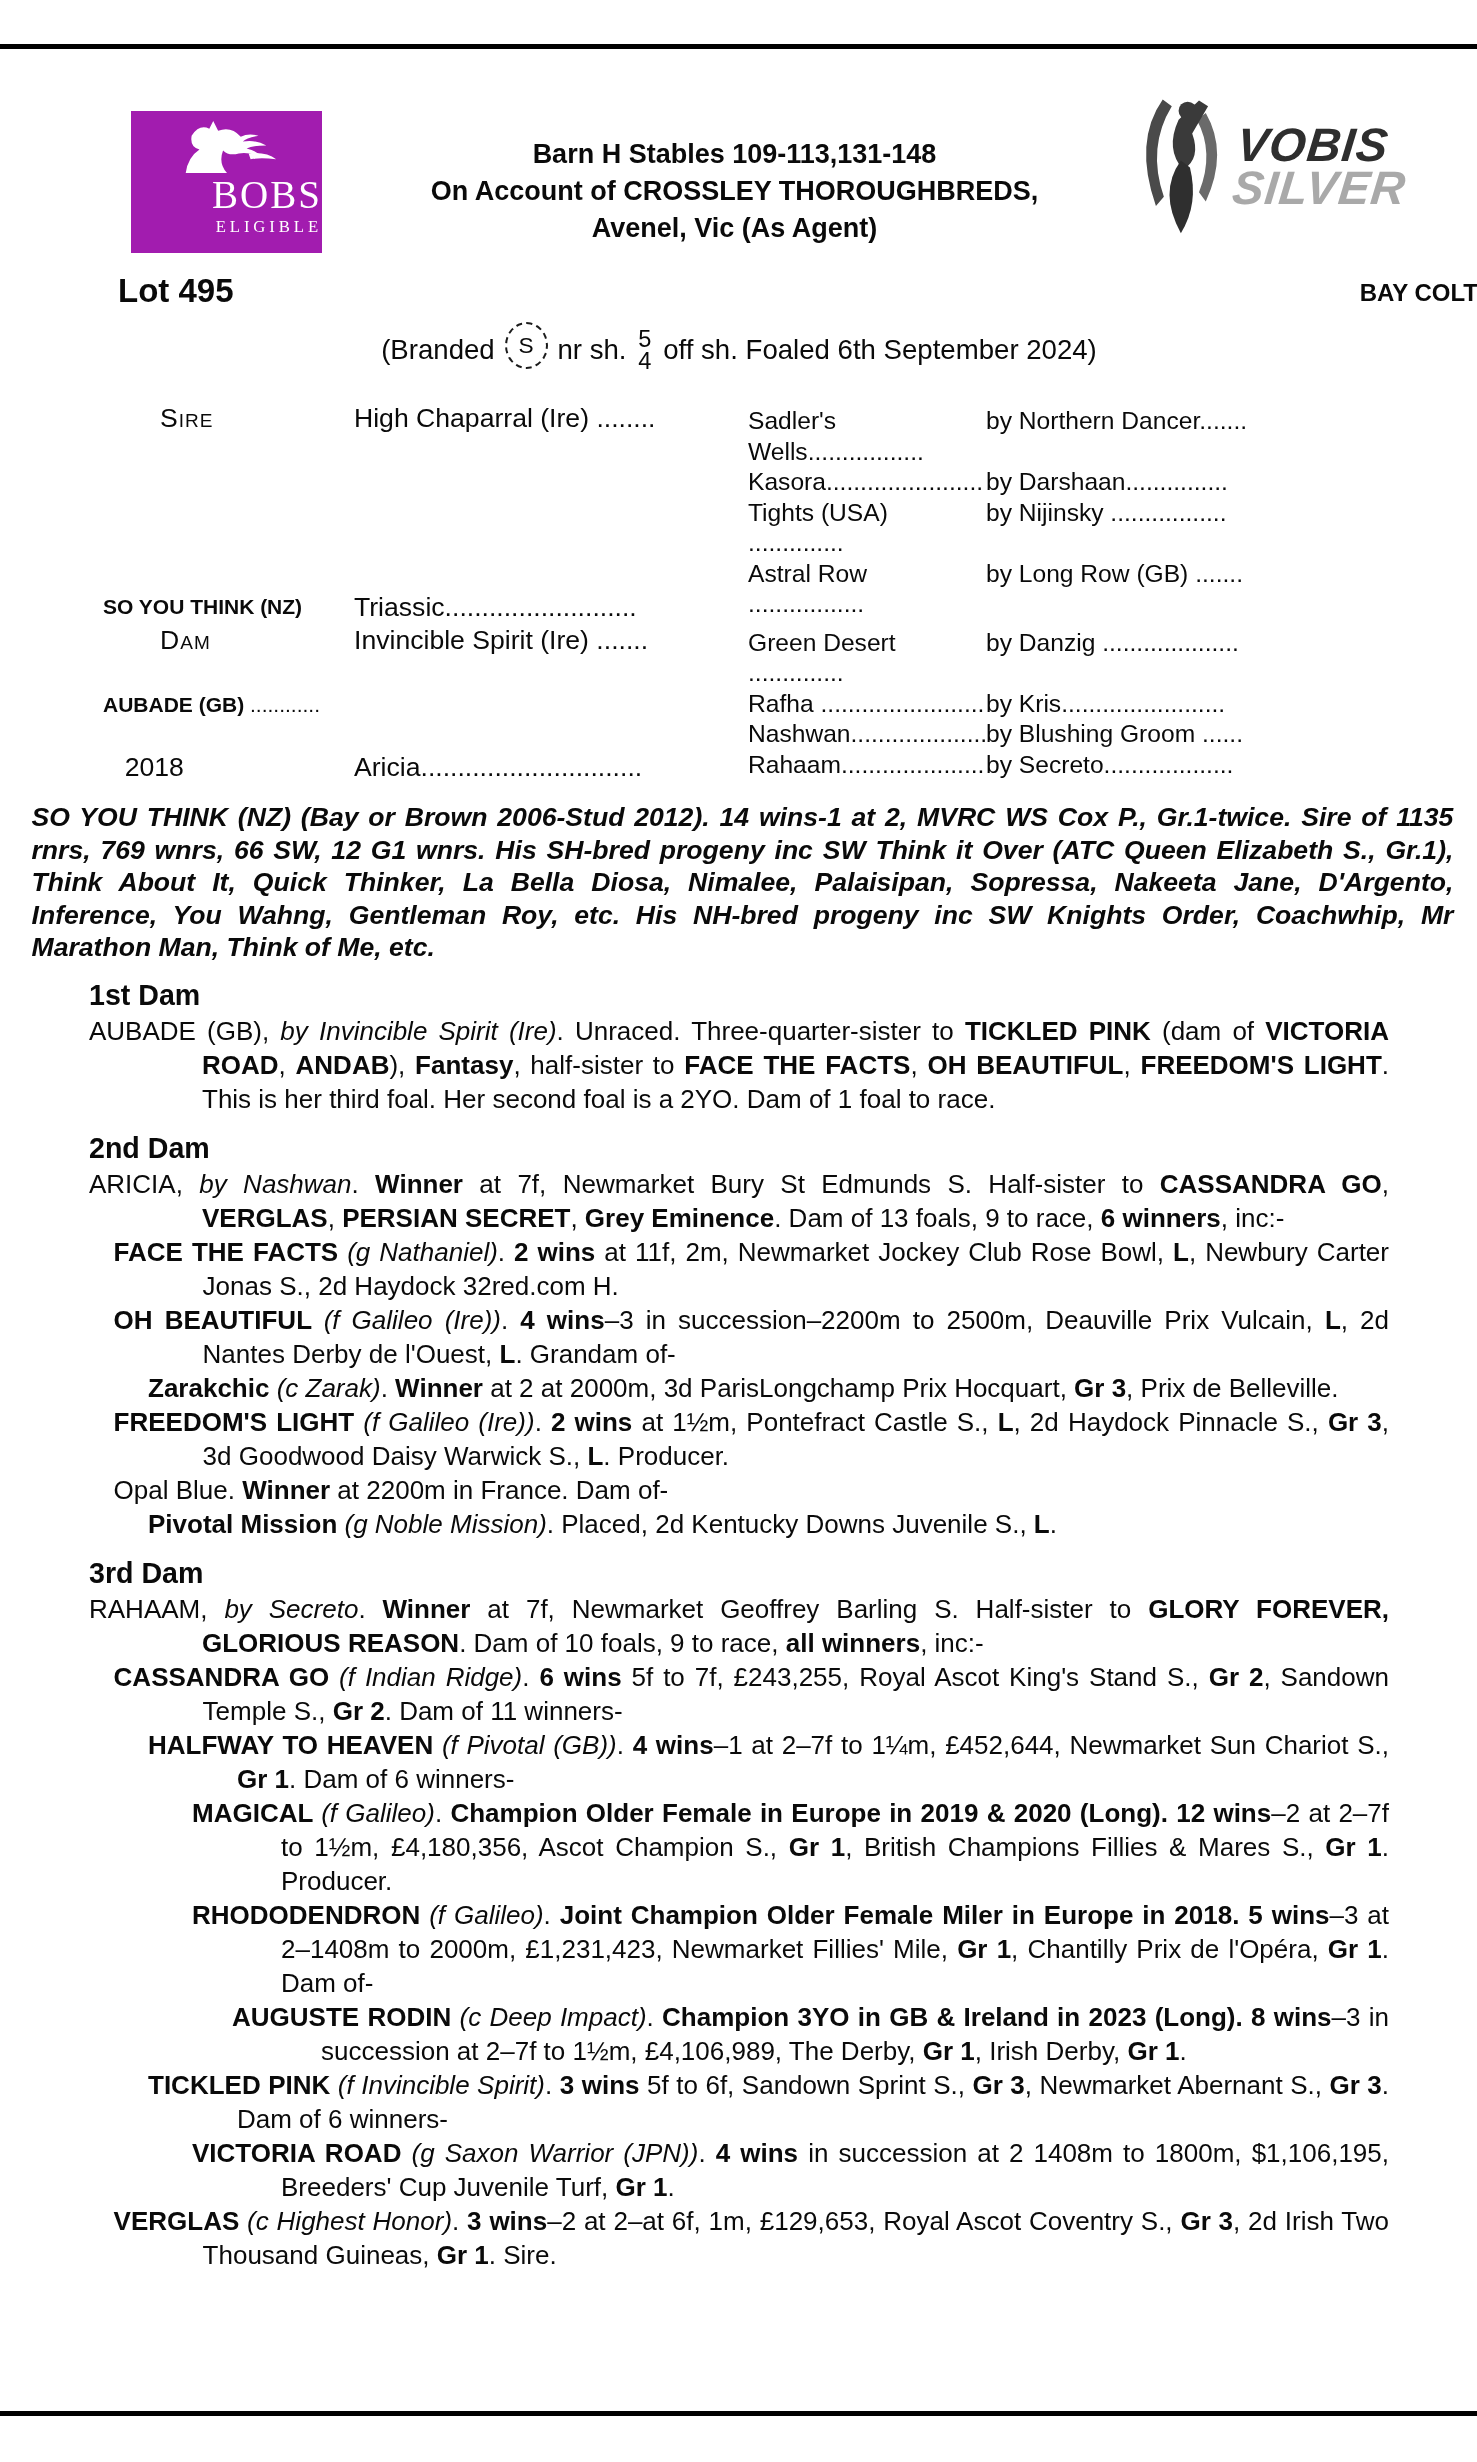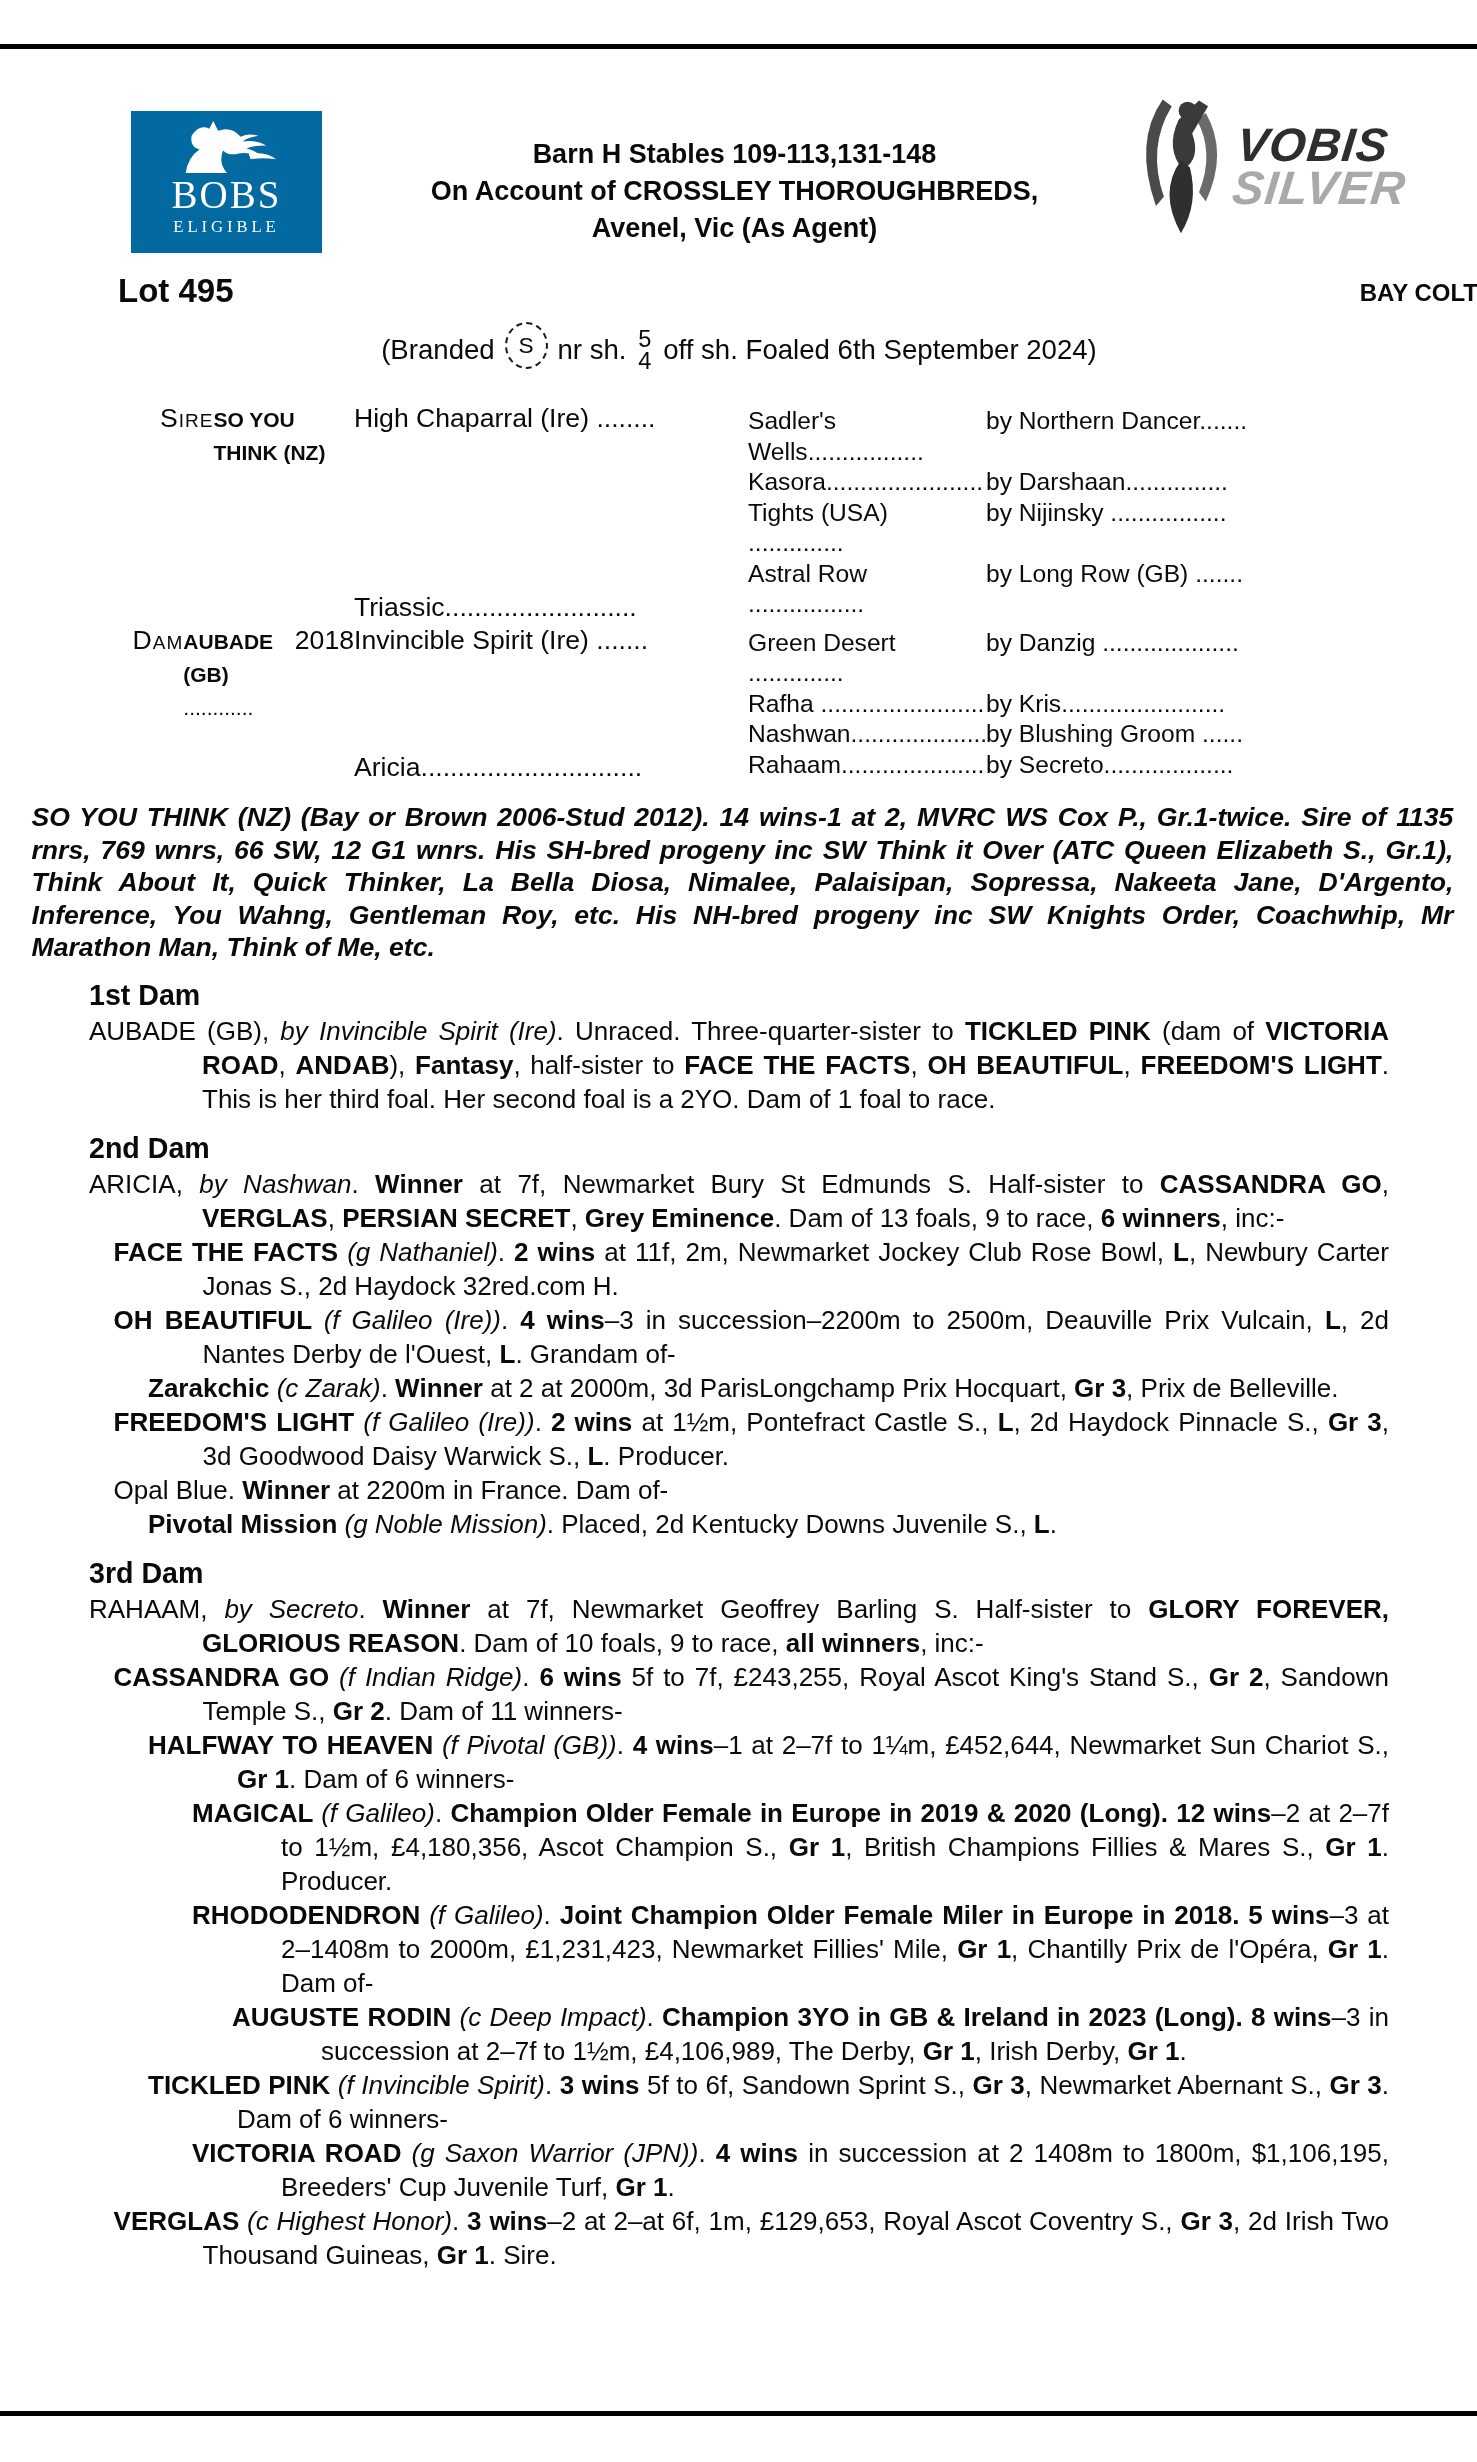--- a/index.html
+++ b/index.html
@@ -3,22 +3,22 @@
 <meta charset="utf-8">
 <style>
   html,body{margin:0;padding:0;background:#e8e8e8;}
   .page{position:relative;width:1478px;height:2463px;background:#ffffff;margin:0 auto;
         font-family:"Liberation Sans", sans-serif;color:#0a0a0a;overflow:hidden;}
   .rule{position:absolute;left:0;width:1478px;height:4.9px;background:#000;}
   .rule.top{top:44px;}
   .rule.bottom{top:2411px;}
 
   
-  .bobs-logo{position:absolute;left:131px;top:111px;width:191px;height:142px;background:#0369a1;
-             color:#fff;text-align:center;}
+  .bobs-logo{position:absolute;left:131px;top:111px;width:191px;height:142px;background:#a21caf;
+             color:#fff;text-align:right;}
   .bobs-logo svg{display:block;margin:6.9px auto 0 auto;}
   .bobs-word{font-family:"Liberation Serif", serif;font-size:39px;line-height:39px;letter-spacing:2px;}
   .bobs-sub{font-family:"Liberation Serif", serif;font-size:16.7px;letter-spacing:3.9px;margin-top:3px;}
 
   .vobis-logo{position:absolute;left:1131px;top:77px;width:305px;height:177px;display:flex;align-items:center;}
   .vobis-words{margin-left:2px;font-style:italic;font-weight:bold;transform:skewX(-6deg);}
   .vobis-title{font-size:47px;line-height:43px;color:#2e2e2e;letter-spacing:1px;}
   .vobis-sub{font-size:47px;line-height:43px;color:#a9a9a9;letter-spacing:1px;}
 
   .consignor{position:absolute;left:1px;top:136px;width:1467px;text-align:center;
@@ -31,21 +31,21 @@
   .colt-title{text-align:right;font-weight:bold;font-size:24px;line-height:49px;}
 
   .branded-line{display:flex;justify-content:center;align-items:center;font-size:27.6px;margin-top:5.9px;}
   .brand-circle{display:inline-flex;align-items:center;justify-content:center;width:39px;height:43px;
                 border:2px dashed #1a1a1a;border-radius:50%;font-size:22.7px;margin:0 9.9px;position:relative;top:-4.9px;}
   .frac{display:inline-flex;flex-direction:column;align-items:center;font-size:23.6px;line-height:22.7px;margin:0 11.8px;}
 
   
   .pedigree{margin:29.6px 79px 0 103px;}
   .ped-half{display:flex;min-height:134px;margin-bottom:2px;}
-  .ped-parent{width:251px;display:flex;justify-content:flex-end;}
+  .ped-parent{width:251px;display:flex;flex-direction:column;justify-content:space-between;}
   .ped-label{font-variant:small-caps;font-size:26.6px;padding-left:57px;letter-spacing:1px;}
   .ped-name{font-weight:bold;font-size:21px;line-height:33px;}
   .ped-name .dots{font-weight:normal;}
   .ped-year{font-size:26.6px;padding-left:21.7px;}
   .ped-g2{width:394px;display:flex;flex-direction:column;justify-content:space-between;font-size:26.6px;}
   .ped-g3{flex:1;display:flex;flex-direction:column;justify-content:space-between;padding:3px 0;}
   .g3row{display:flex;font-size:24.6px;line-height:30.5px;}
   .g3name{width:238px;}
   .g3by{flex:1;}
 

